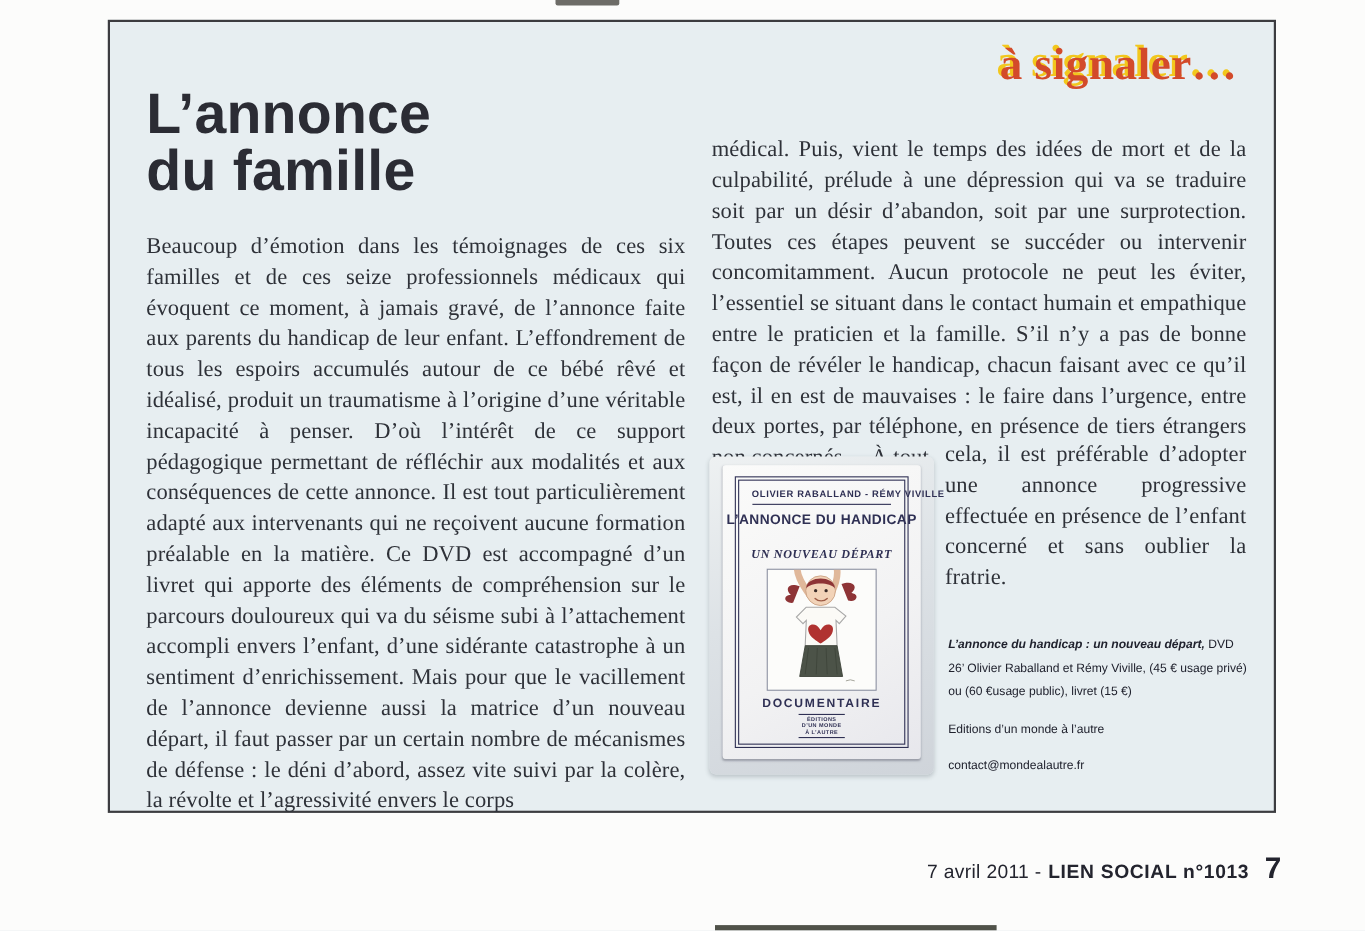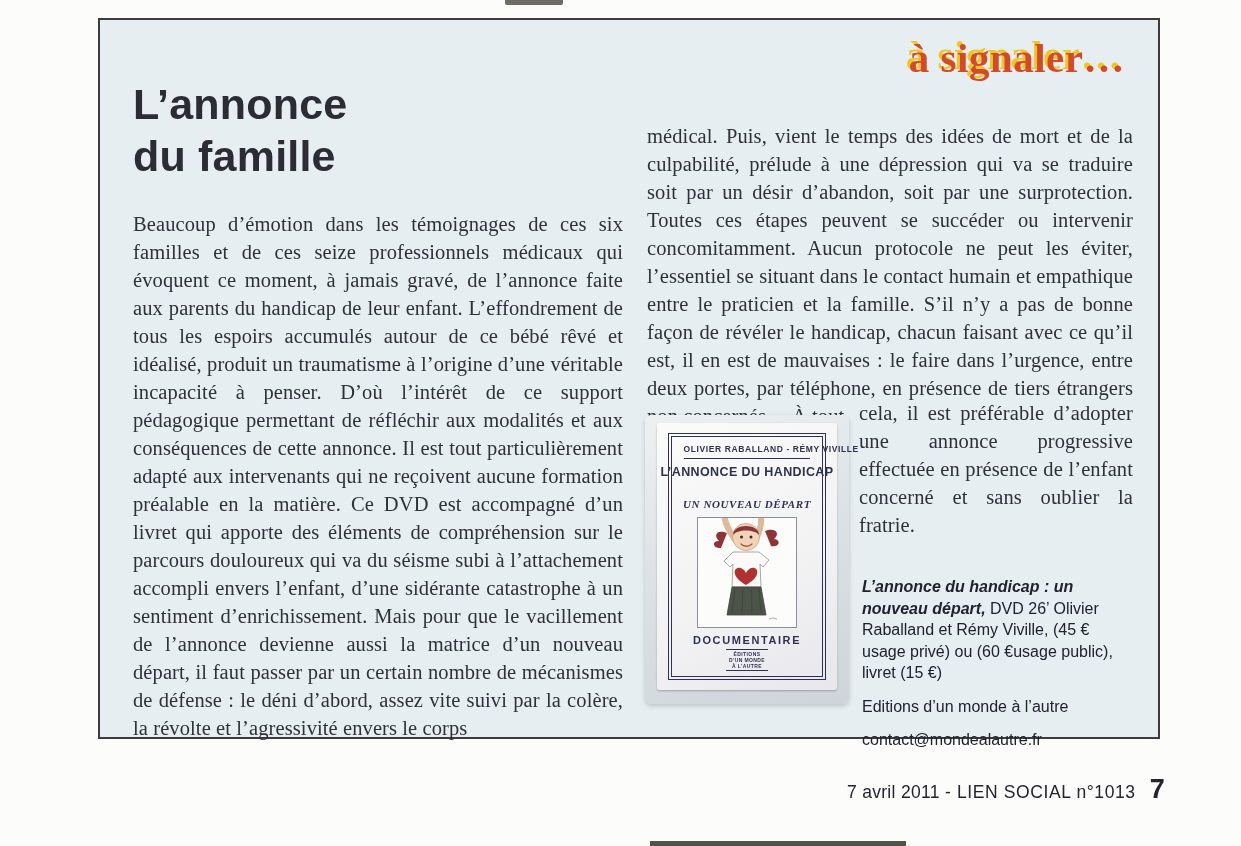--- a/index.html
+++ b/index.html
@@ -32,21 +32,21 @@
   .section-label{
     position:absolute;top:14px;right:33px;
     font-size:41px;font-weight:bold;letter-spacing:.5px;
     color:#d34a2a;
     text-shadow:-3px -3px 0 #f2c71d;
     font-family:Liberation Serif, serif;
   }
 
   .article-title{
     position:absolute;left:33px;top:58px;
-    font-size:43px;line-height:52px;font-weight:bold;
+    font-size:52px;line-height:52px;font-weight:bold;
     color:#2b2c34;letter-spacing:.2px;
   }
 
   .body-text{
     font-family:"Liberation Serif","DejaVu Serif",serif;
     font-size:20.5px;line-height:28px;color:#2e3138;
     text-align:justify;letter-spacing:.1px;
   }
 
   .col-left{
@@ -113,32 +113,32 @@
   .cover-logo{
     margin-top:3px;font-size:5px;line-height:6px;font-weight:bold;
     letter-spacing:.4px;text-transform:uppercase;
     border-top:1px solid #2f3054;border-bottom:1px solid #2f3054;
     padding:1px 3px;
   }
 
   
   .caption{
     position:absolute;left:215px;top:454px;width:272px;
-    font-size:16px;line-height:21.5px;color:#20222e;
+    font-size:11px;line-height:21.5px;color:#20222e;
   }
   .caption .cap-title{font-weight:bold;font-style:italic;}
   .caption .cap-publisher,.caption .cap-email{margin-top:12px;}
 
   
   .footer{
     position:absolute;right:76px;top:774px;
     font-size:17.5px;color:#23242e;letter-spacing:.3px;
     display:flex;align-items:baseline;gap:6px;
   }
-  .footer .journal{font-weight:normal;letter-spacing:.6px;}
+  .footer .journal{font-weight:bold;letter-spacing:.6px;}
   .footer .page-number{font-weight:bold;font-size:27px;margin-left:8px;}
 </style>
 </head>
 <body>
 
 <div class="page">
 
   <div class="artifact-top"></div>
   <div class="artifact-bottom"></div>
 

